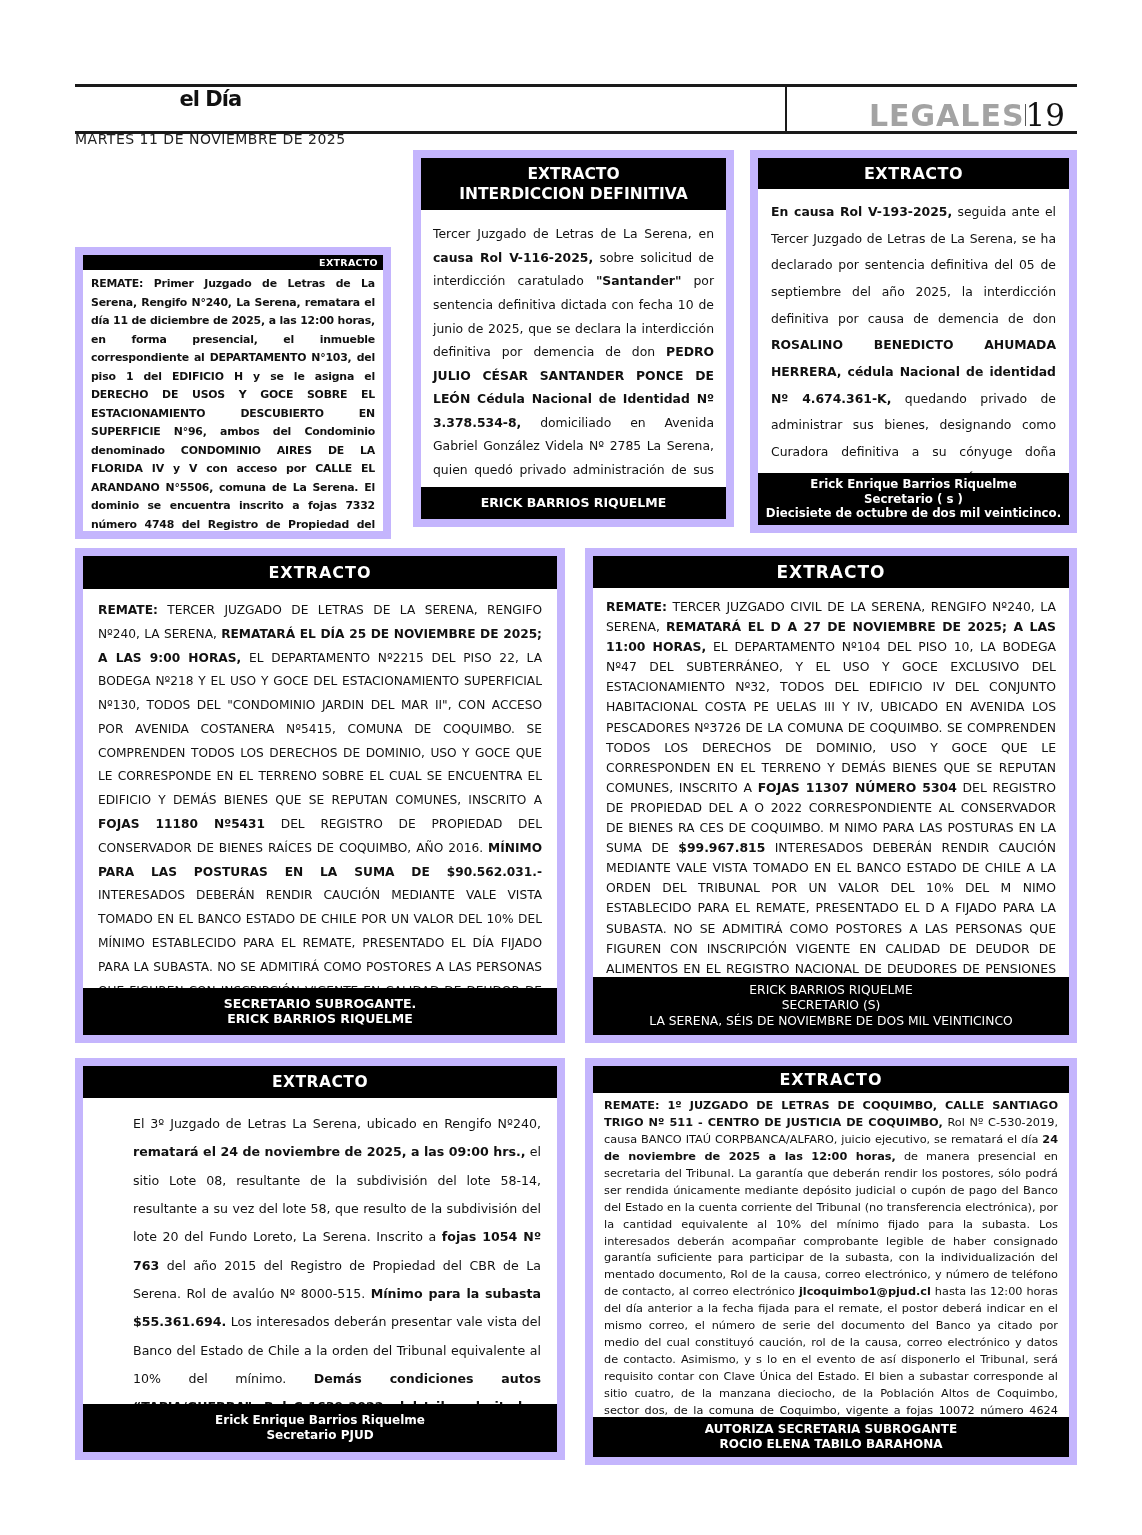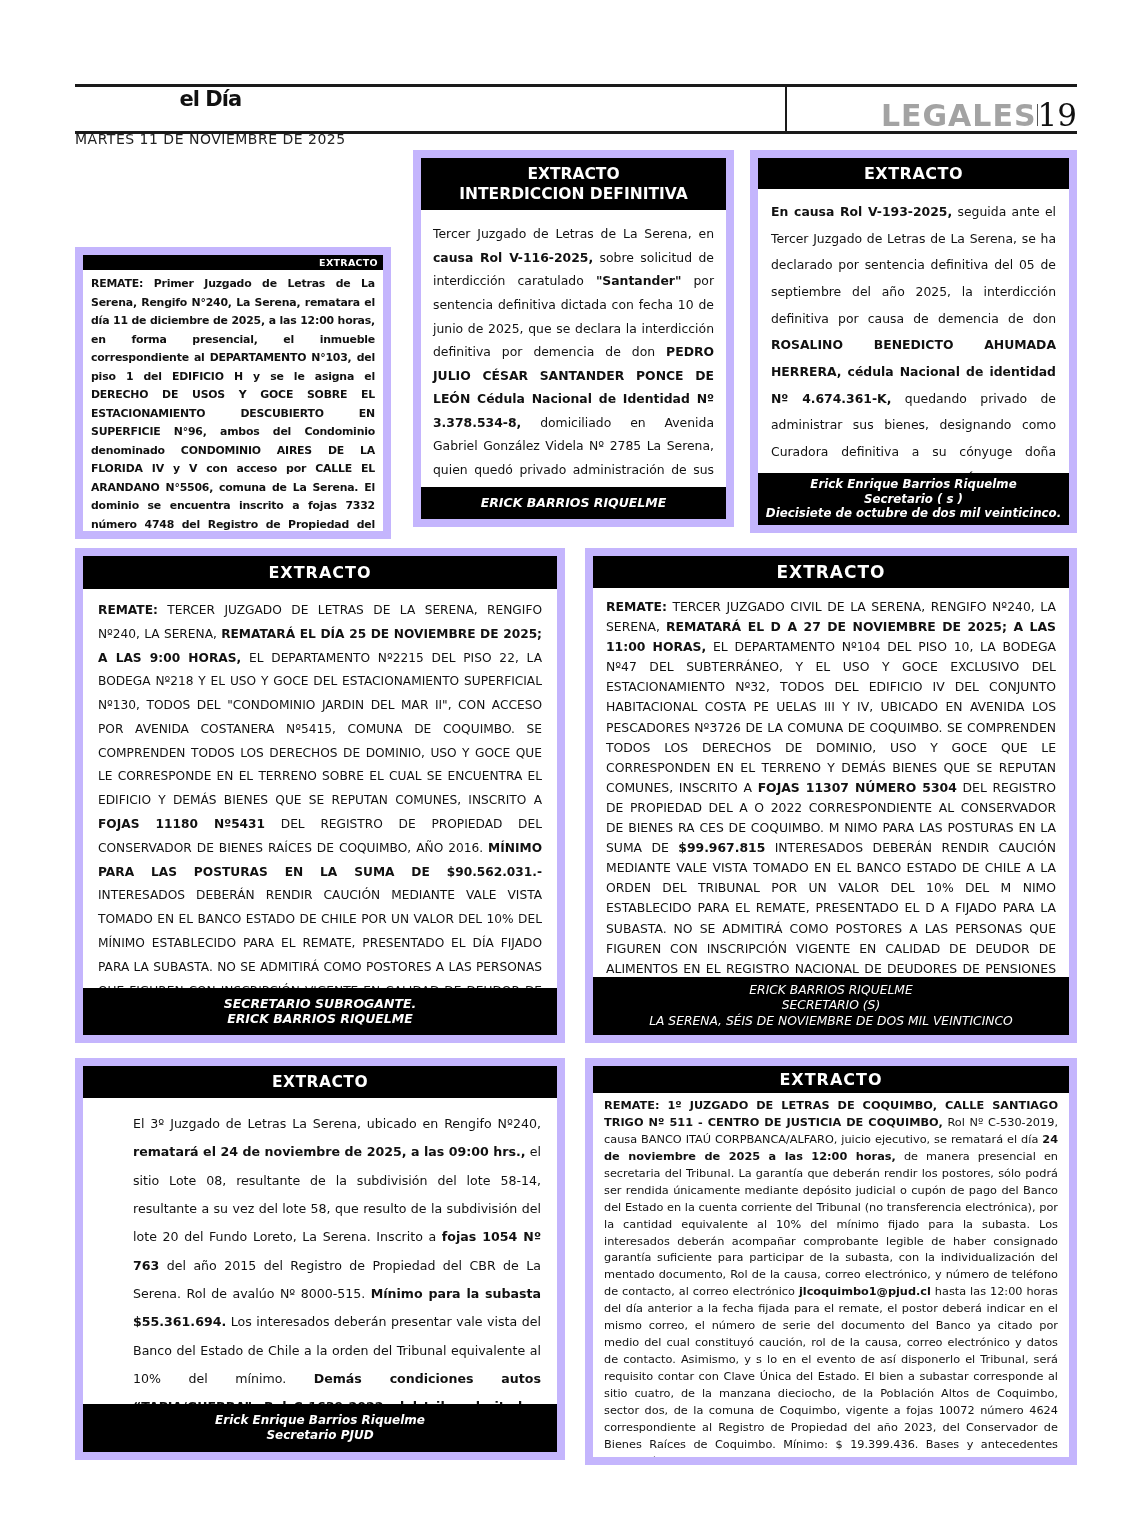--- a/index.html
+++ b/index.html
@@ -8,31 +8,31 @@
   
   .rule{position:absolute;left:75px;width:1002px;height:3px;background:#1a1a1a;}
   .rule.top{top:84px;}
   .rule.bottom{top:131px;}
   .masthead{position:absolute;left:75px;top:87px;width:1002px;height:44px;}
   .mast-left{position:absolute;left:0;top:0;height:44px;display:flex;align-items:center;gap:10px;flex-direction:column;}
   .brand{font-size:21px;font-weight:bold;letter-spacing:-1px;}
   .vbar{width:1px;height:22px;background:#555;}
   .date{font-size:14px;letter-spacing:.5px;color:#222;}
   .mast-divider{position:absolute;left:710px;top:-3px;width:2px;height:50px;background:#1a1a1a;}
-  .mast-right{position:absolute;right:0;top:0;height:56px;display:flex;align-items:center;gap:0;}
+  .mast-right{position:absolute;right:12px;top:0;height:56px;display:flex;align-items:center;gap:0;}
   .section-title{font-size:30px;font-weight:bold;letter-spacing:1px;color:#a3a3a3;}
   .pageno{font-size:31px;font-family:"DejaVu Serif","Liberation Serif",serif;color:#111;}
   
   .notice{position:absolute;border:8px solid #c4b5fd;background:#fff;box-sizing:border-box;
           display:flex;flex-direction:column;}
   .n-head{background:#000;color:#fff;text-align:center;font-weight:bold;flex:0 0 auto;}
   .n-label{background:#000;color:#fff;text-align:right;font-weight:bold;font-size:9.5px;
            padding:2px 5px 2px 0;letter-spacing:.3px;flex:0 0 auto;}
   .n-body{flex:1 1 auto;overflow:hidden;text-align:justify;}
-  .n-foot{background:#000;color:#fff;text-align:center;flex:0 0 auto;font-style:italic;}
+  .n-foot{background:#000;color:#fff;text-align:center;flex:0 0 auto;}
   .n-foot div{line-height:1.25;}
   b{font-weight:bold;}
   
   #box-penta{left:75px;top:247px;width:316px;height:292px;}
   #box-penta .n-body{font-size:10.9px;line-height:1.7;font-weight:bold;padding:5px 8px;letter-spacing:-.2px;}
   #box-interdiccion{left:413px;top:150px;width:321px;height:377px;}
   #box-interdiccion .n-head{font-size:15.5px;line-height:1.3;padding:6px 4px;}
   #box-interdiccion .n-body{font-size:12.4px;line-height:1.9;padding:12px 12px 0 12px;}
   #box-interdiccion .n-foot{font-size:12.5px;font-weight:bold;padding:8px 4px;}
   #box-ahumada{left:750px;top:150px;width:327px;height:383px;}
@@ -128,15 +128,19 @@
     <div class="n-body">El 3º Juzgado de Letras La Serena, ubicado en Rengifo Nº240, <b>rematará el 24 de noviembre de 2025, a las 09:00 hrs.,</b> el sitio Lote 08, resultante de la subdivisión del lote 58-14, resultante a su vez del lote 58, que resulto de la subdivisión del lote 20 del Fundo Loreto, La Serena. Inscrito a <b>fojas 1054 Nº 763</b> del año 2015 del Registro de Propiedad del CBR de La Serena. Rol de avalúo Nº 8000-515. <b>Mínimo para la subasta $55.361.694.</b> Los interesados deberán presentar vale vista del Banco del Estado de Chile a la orden del Tribunal equivalente al 10% del mínimo. <b>Demás condiciones autos “TAPIA/GUERRA”, Rol C-1639-2022, del tribunal citado.- La Serena, cinco de noviembre de dos mil veinticinco</b></div>
     <div class="n-foot">
       <div>Erick Enrique Barrios Riquelme</div>
       <div>Secretario PJUD</div>
     </div>
   </div>
 
   <div class="notice" id="box-itau">
     <div class="n-head">EXTRACTO</div>
     <div class="n-body"><b>REMATE: 1º JUZGADO DE LETRAS DE COQUIMBO, CALLE SANTIAGO TRIGO Nº 511 - CENTRO DE JUSTICIA DE COQUIMBO,</b> Rol Nº C-530-2019, causa BANCO ITAÚ CORPBANCA/ALFARO, juicio ejecutivo, se rematará el día <b>24 de noviembre de 2025 a las 12:00 horas,</b> de manera presencial en secretaria del Tribunal. La garantía que deberán rendir los postores, sólo podrá ser rendida únicamente mediante depósito judicial o cupón de pago del Banco del Estado en la cuenta corriente del Tribunal (no transferencia electrónica), por la cantidad equivalente al 10% del mínimo fijado para la subasta. Los interesados deberán acompañar comprobante legible de haber consignado garantía suficiente para participar de la subasta, con la individualización del mentado documento, Rol de la causa, correo electrónico, y número de teléfono de contacto, al correo electrónico <b>jlcoquimbo1@pjud.cl</b> hasta las 12:00 horas del día anterior a la fecha fijada para el remate, el postor deberá indicar en el mismo correo, el número de serie del documento del Banco ya citado por medio del cual constituyó caución, rol de la causa, correo electrónico y datos de contacto. Asimismo, y s lo en el evento de así disponerlo el Tribunal, será requisito contar con Clave Única del Estado. El bien a subastar corresponde al sitio cuatro, de la manzana dieciocho, de la Población Altos de Coquimbo, sector dos, de la comuna de Coquimbo, vigente a fojas 10072 número 4624 correspondiente al Registro de Propiedad del año 2023, del Conservador de Bienes Raíces de Coquimbo. Mínimo: $ 19.399.436. Bases y antecedentes Secretaría Tribunal.</div>
+    <div class="n-foot">
+      <div>AUTORIZA SECRETARIA SUBROGANTE</div>
+      <div>ROCIO ELENA TABILO BARAHONA</div>
+    </div>
   </div>
 
 </div>
 
 </body></html>

